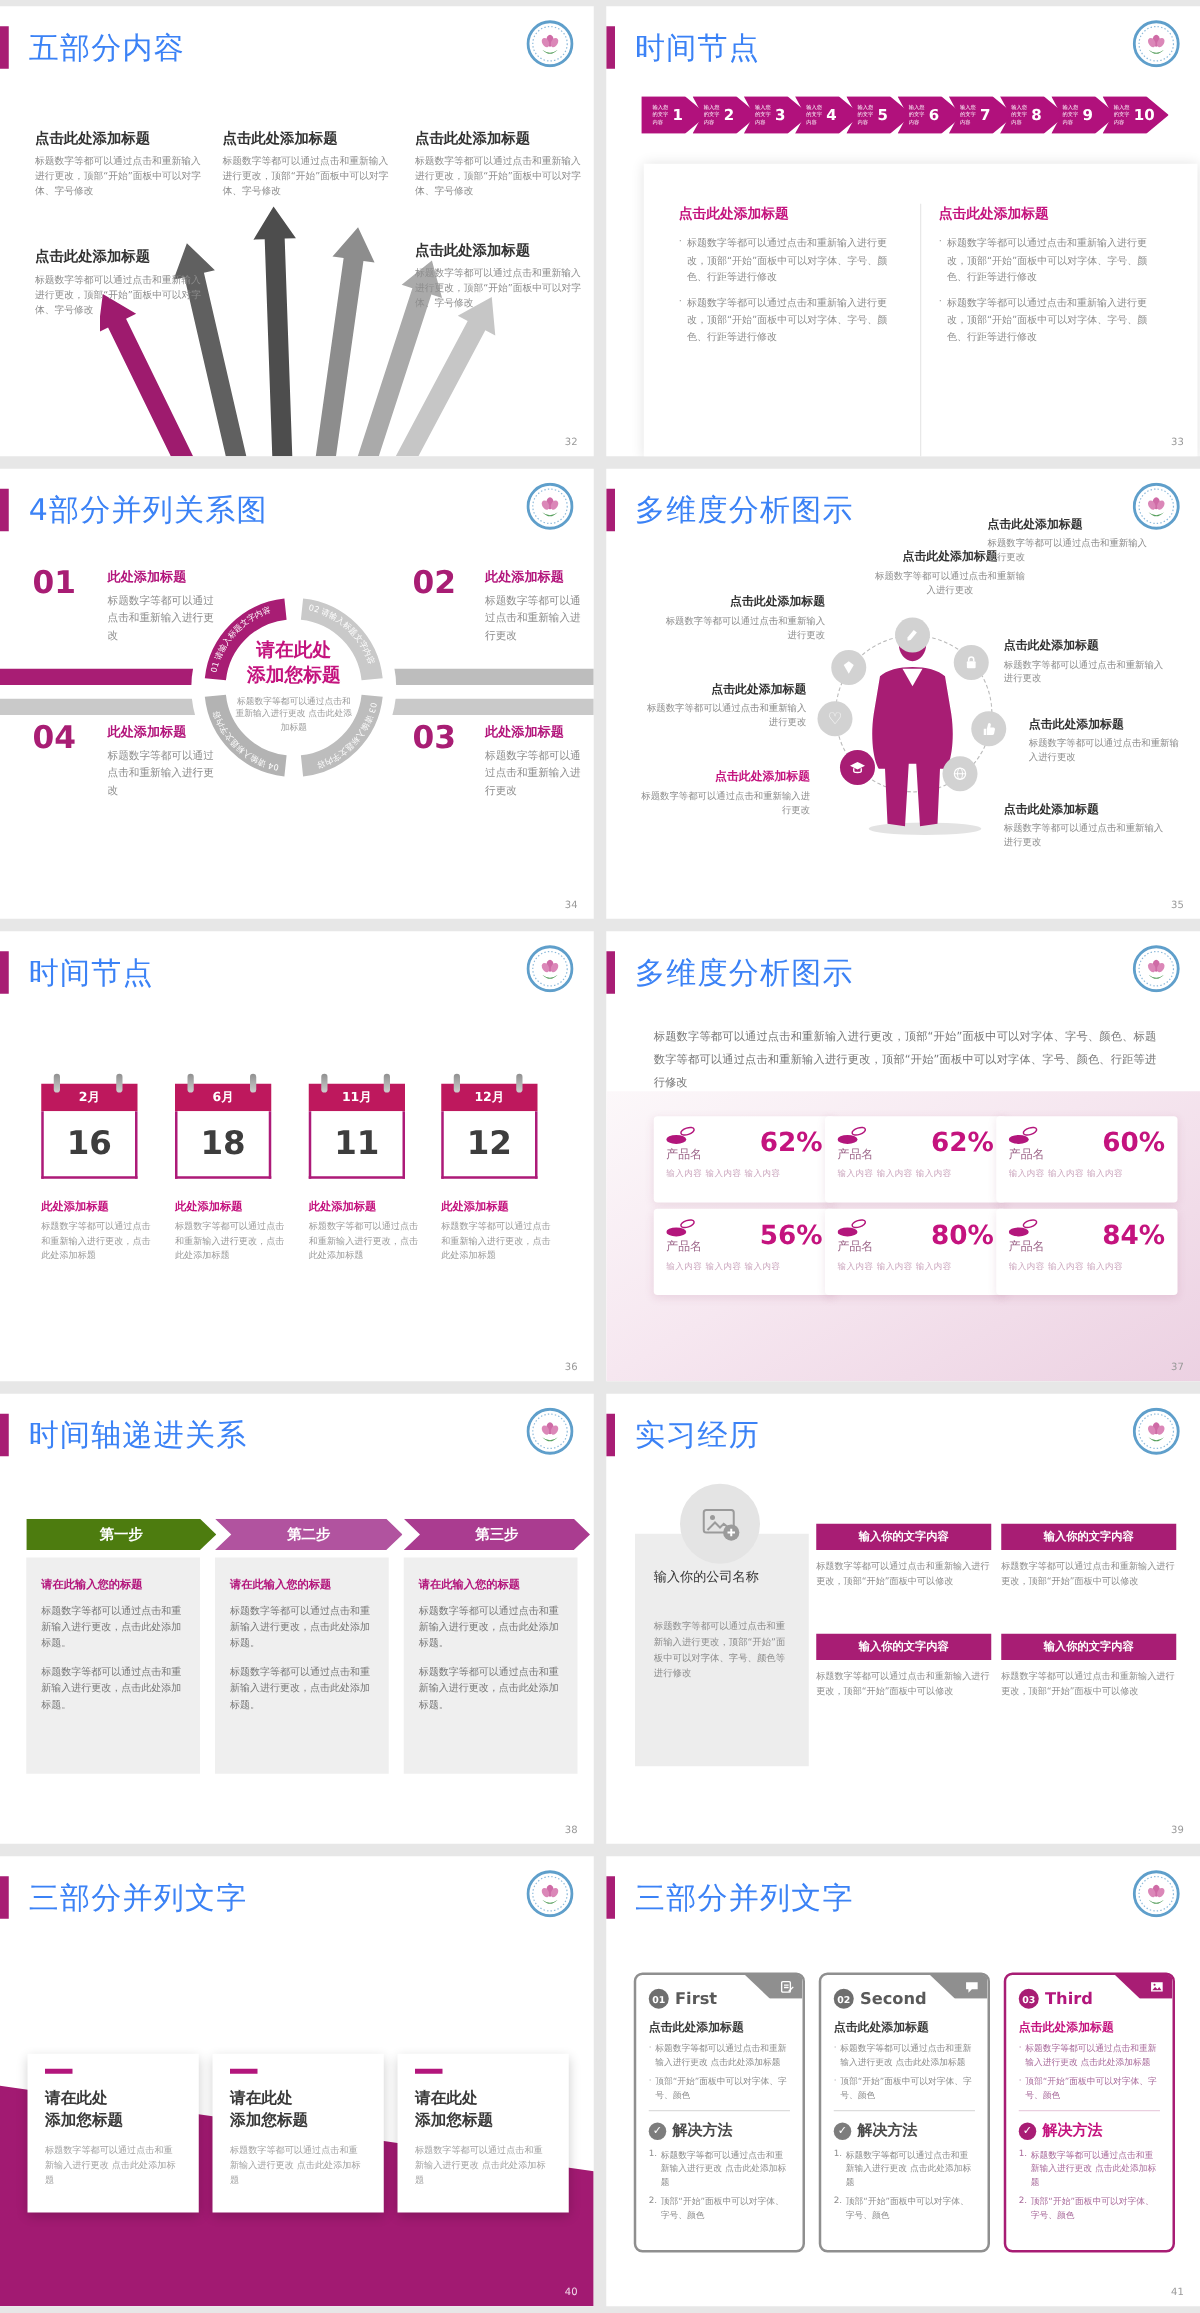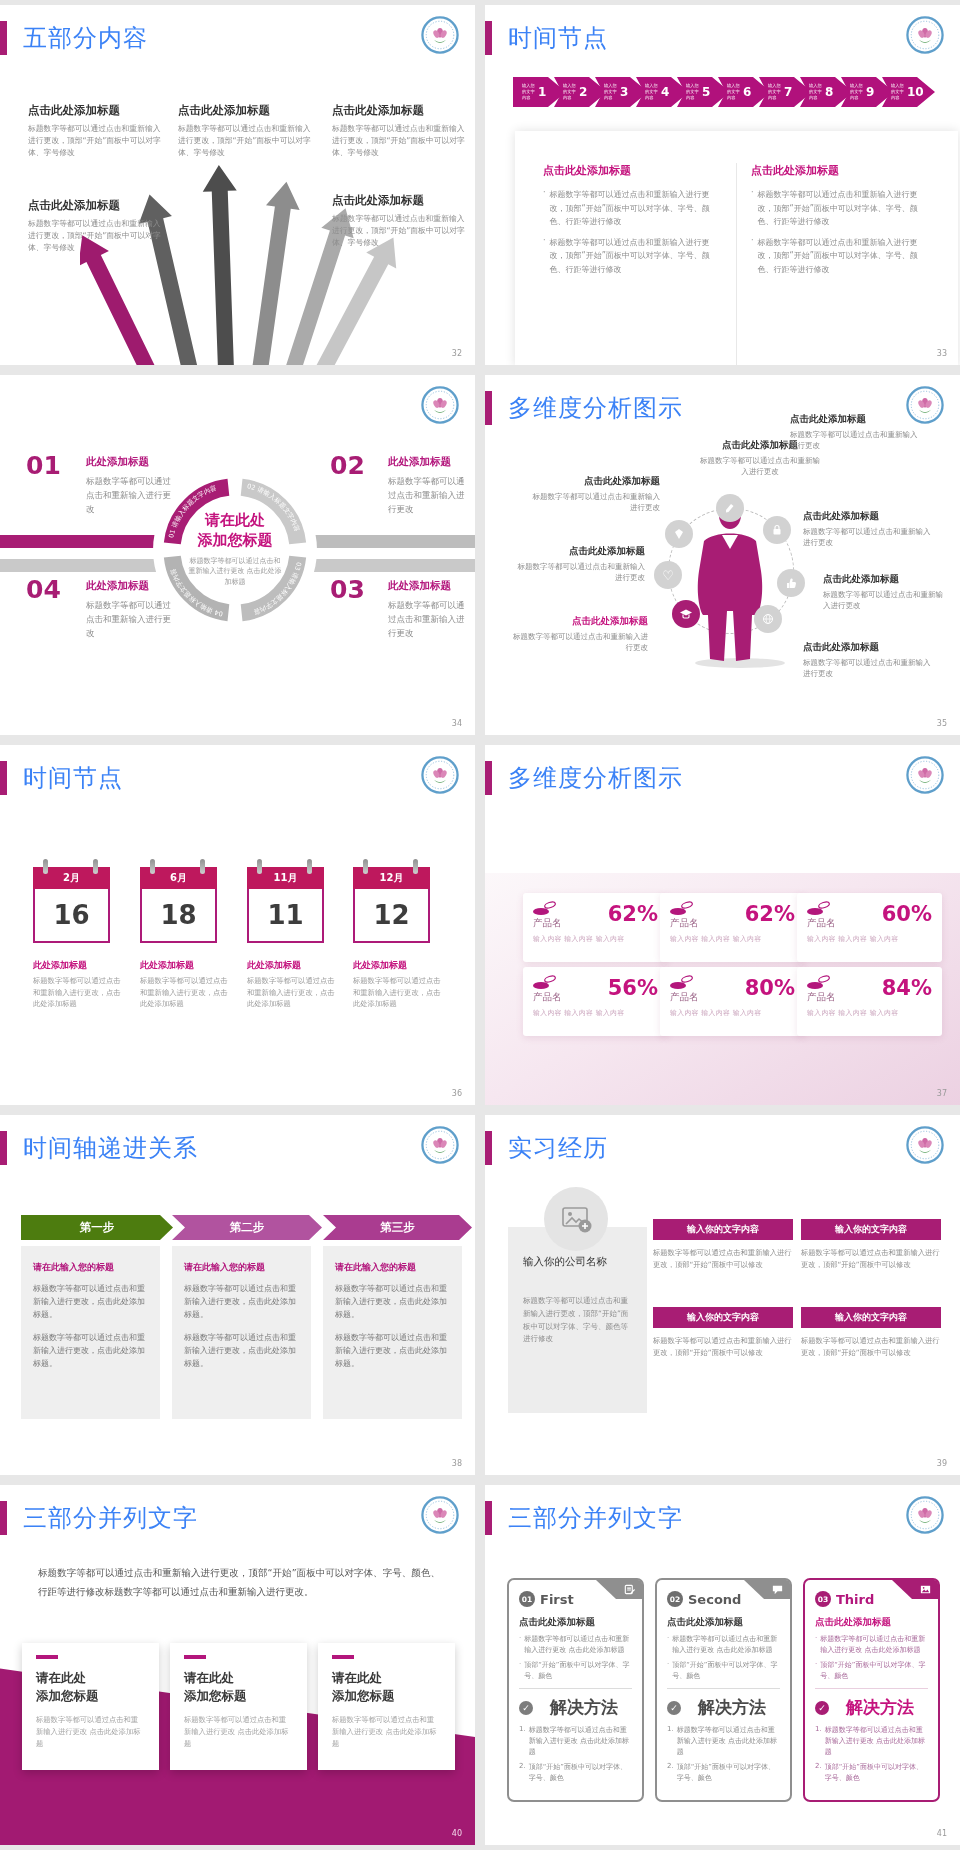--- a/index.html
+++ b/index.html
@@ -94,21 +94,21 @@
   .tcard.mag .t10t{color:#c4137e}
   .tbu{display:flex;margin-bottom:4px}
   .tbud{font-size:7px;color:#999;margin-right:3px}
   .tbut{font-size:7px;color:#8d8d8d;line-height:1.55}
   .tcard.mag .tbut,.tcard.mag .tbud{color:#a8699a}
   .tdiv{border-top:1px solid #dcdcdc;margin:7px 10px}
   .tcard.mag .tdiv{border-color:#e9cfdf}
   .solrow{display:flex;align-items:center;padding:0 10px;margin-bottom:6px}
   .chk{width:14px;height:14px;border-radius:50%;background:#7d7d7d;color:#fff;font-size:9px;display:inline-flex;align-items:center;justify-content:center;flex:0 0 14px}
   .tcard.mag .chk{background:#a81d74}
-  .soll{margin-left:17px;font-size:17px;font-weight:bold;color:#4a4a4a}
+  .soll{margin-left:5px;font-size:12px;font-weight:bold;color:#4a4a4a}
   .tcard.mag .soll{color:#c4137e}
   .tol{display:flex;padding:0 10px;margin-bottom:4px}
   .toln{font-size:7px;color:#8d8d8d;margin-right:3px}
   .tolt{font-size:7px;color:#8d8d8d;line-height:1.55}
   .tcard.mag .toln,.tcard.mag .tolt{color:#a8699a}
 </style>
 </head>
 <body>
 
 <div class="grid">
@@ -247,20 +247,24 @@
         <div class="bu">
             <span class="budot">·</span>
             <span class="butxt">标题数字等都可以通过点击和重新输入进行更改，顶部“开始”面板中可以对字体、字号、颜色、行距等进行修改</span>
           </div>
       </div>
     </div>
     <div class="pg">33</div>
   </div>
 
   <div class="sl">
+    <div class="hd">
+      <div class="bar"></div>
+      <div class="t">4部分并列关系图</div>
+    </div>
     <span class="logo">
   <svg viewBox="0 0 40 40" width="38" height="38">
     <circle cx="20" cy="20" r="18.5" fill="#fff" stroke="#5f9fcb" stroke-width="2.4"></circle>
     <circle cx="20" cy="20" r="14.5" fill="none" stroke="#8cb9da" stroke-width="1" stroke-dasharray="1.2 1.8"></circle>
     <ellipse cx="20" cy="17.5" rx="3.2" ry="5" fill="#cf6ba6"></ellipse>
     <ellipse cx="16.2" cy="19" rx="2.8" ry="4.2" fill="#db87b8" transform="rotate(-28 16.2 19)"></ellipse>
     <ellipse cx="23.8" cy="19" rx="2.8" ry="4.2" fill="#db87b8" transform="rotate(28 23.8 19)"></ellipse>
     <path d="M13.5 25 q6.5 5 13 0 q-6.5 7 -13 0 z" fill="#58a05e"></path>
   </svg>
 </span>
@@ -468,20 +472,21 @@
     <span class="logo">
   <svg viewBox="0 0 40 40" width="38" height="38">
     <circle cx="20" cy="20" r="18.5" fill="#fff" stroke="#5f9fcb" stroke-width="2.4"></circle>
     <circle cx="20" cy="20" r="14.5" fill="none" stroke="#8cb9da" stroke-width="1" stroke-dasharray="1.2 1.8"></circle>
     <ellipse cx="20" cy="17.5" rx="3.2" ry="5" fill="#cf6ba6"></ellipse>
     <ellipse cx="16.2" cy="19" rx="2.8" ry="4.2" fill="#db87b8" transform="rotate(-28 16.2 19)"></ellipse>
     <ellipse cx="23.8" cy="19" rx="2.8" ry="4.2" fill="#db87b8" transform="rotate(28 23.8 19)"></ellipse>
     <path d="M13.5 25 q6.5 5 13 0 q-6.5 7 -13 0 z" fill="#58a05e"></path>
   </svg>
 </span>
+    <div class="s6i">标题数字等都可以通过点击和重新输入进行更改，顶部“开始”面板中可以对字体、字号、颜色、标题数字等都可以通过点击和重新输入进行更改，顶部“开始”面板中可以对字体、字号、颜色、行距等进行修改</div>
 
     <div class="pcard" style="left:38px;top:148px">
       <div class="prow">
           <div class="pleft">
             <svg width="24" height="16" viewBox="0 0 24 16">
               <ellipse cx="17" cy="5" rx="5.5" ry="2.6" fill="none" stroke="#b3167c" stroke-width="1.2" transform="rotate(-18 17 5)"></ellipse>
               <ellipse cx="8" cy="11.5" rx="8" ry="3.6" fill="#b3167c"></ellipse>
             </svg>
             <span class="pname">产品名</span>
           </div>
@@ -650,21 +655,20 @@
     <span class="logo">
   <svg viewBox="0 0 40 40" width="38" height="38">
     <circle cx="20" cy="20" r="18.5" fill="#fff" stroke="#5f9fcb" stroke-width="2.4"></circle>
     <circle cx="20" cy="20" r="14.5" fill="none" stroke="#8cb9da" stroke-width="1" stroke-dasharray="1.2 1.8"></circle>
     <ellipse cx="20" cy="17.5" rx="3.2" ry="5" fill="#cf6ba6"></ellipse>
     <ellipse cx="16.2" cy="19" rx="2.8" ry="4.2" fill="#db87b8" transform="rotate(-28 16.2 19)"></ellipse>
     <ellipse cx="23.8" cy="19" rx="2.8" ry="4.2" fill="#db87b8" transform="rotate(28 23.8 19)"></ellipse>
     <path d="M13.5 25 q6.5 5 13 0 q-6.5 7 -13 0 z" fill="#58a05e"></path>
   </svg>
 </span>
-    <div class="s9i">标题数字等都可以通过点击和重新输入进行更改，顶部“开始”面板中可以对字体、字号、颜色、行距等进行修改标题数字等都可以通过点击和重新输入进行更改。</div>
     <div class="s9card" style="left:22px">
       <div class="s9dash"></div>
       <div class="s9t">
           <div>请在此处</div>
           <div>添加您标题</div>
         </div>
       <div class="s9b">标题数字等都可以通过点击和重新输入进行更改 点击此处添加标题</div>
     </div>
     <div class="s9card" style="left:170px">
       <div class="s9dash"></div>

